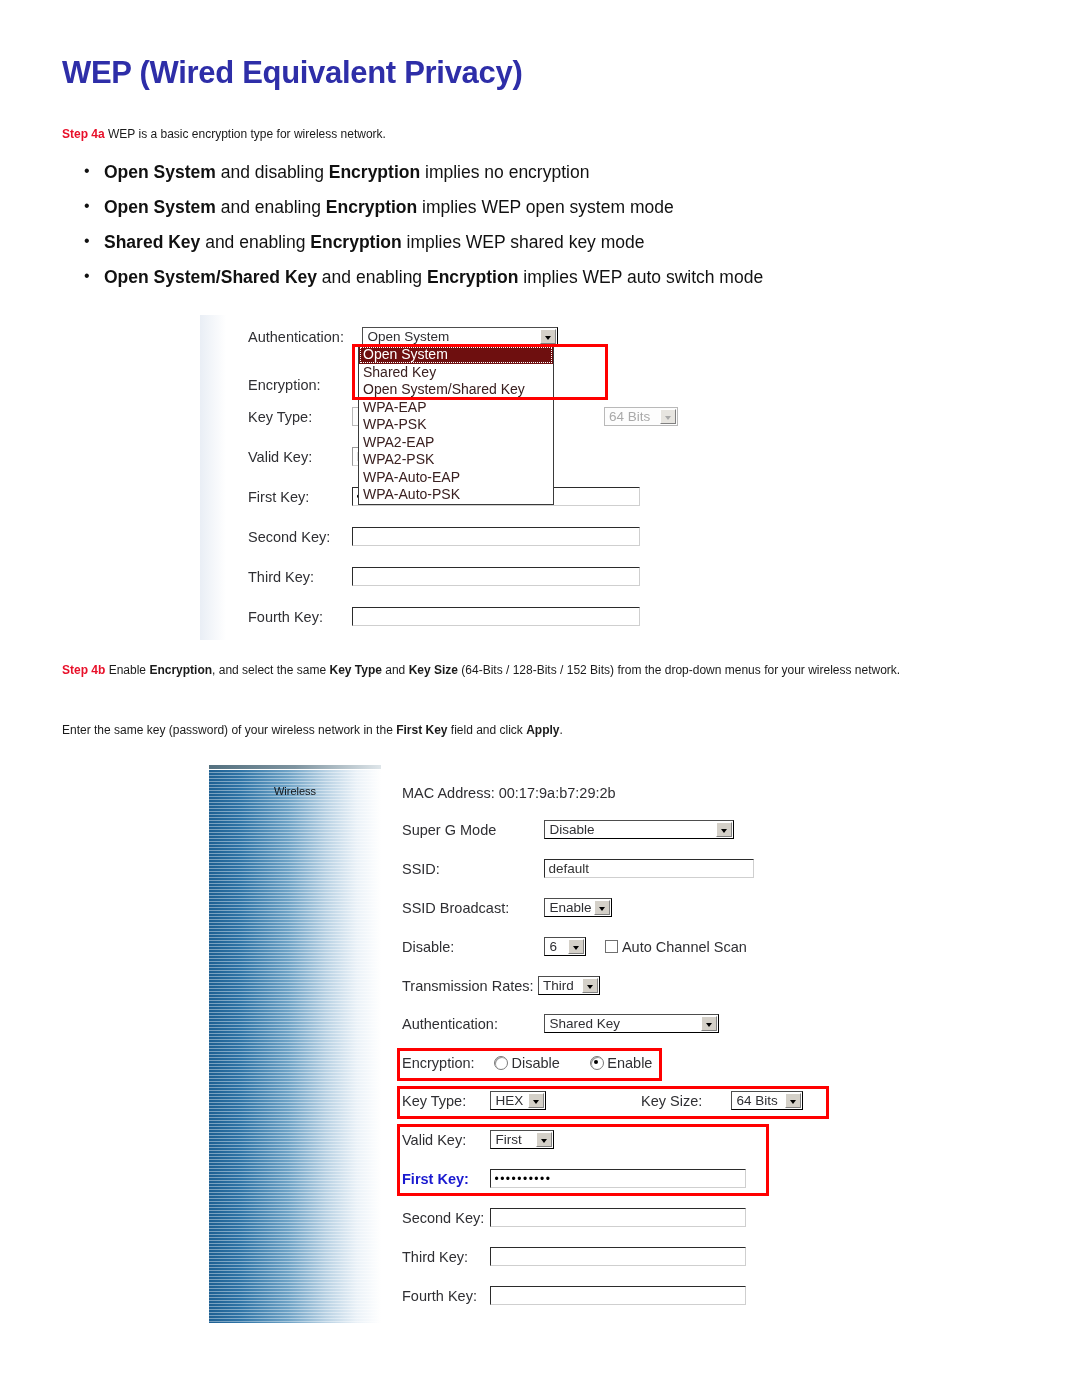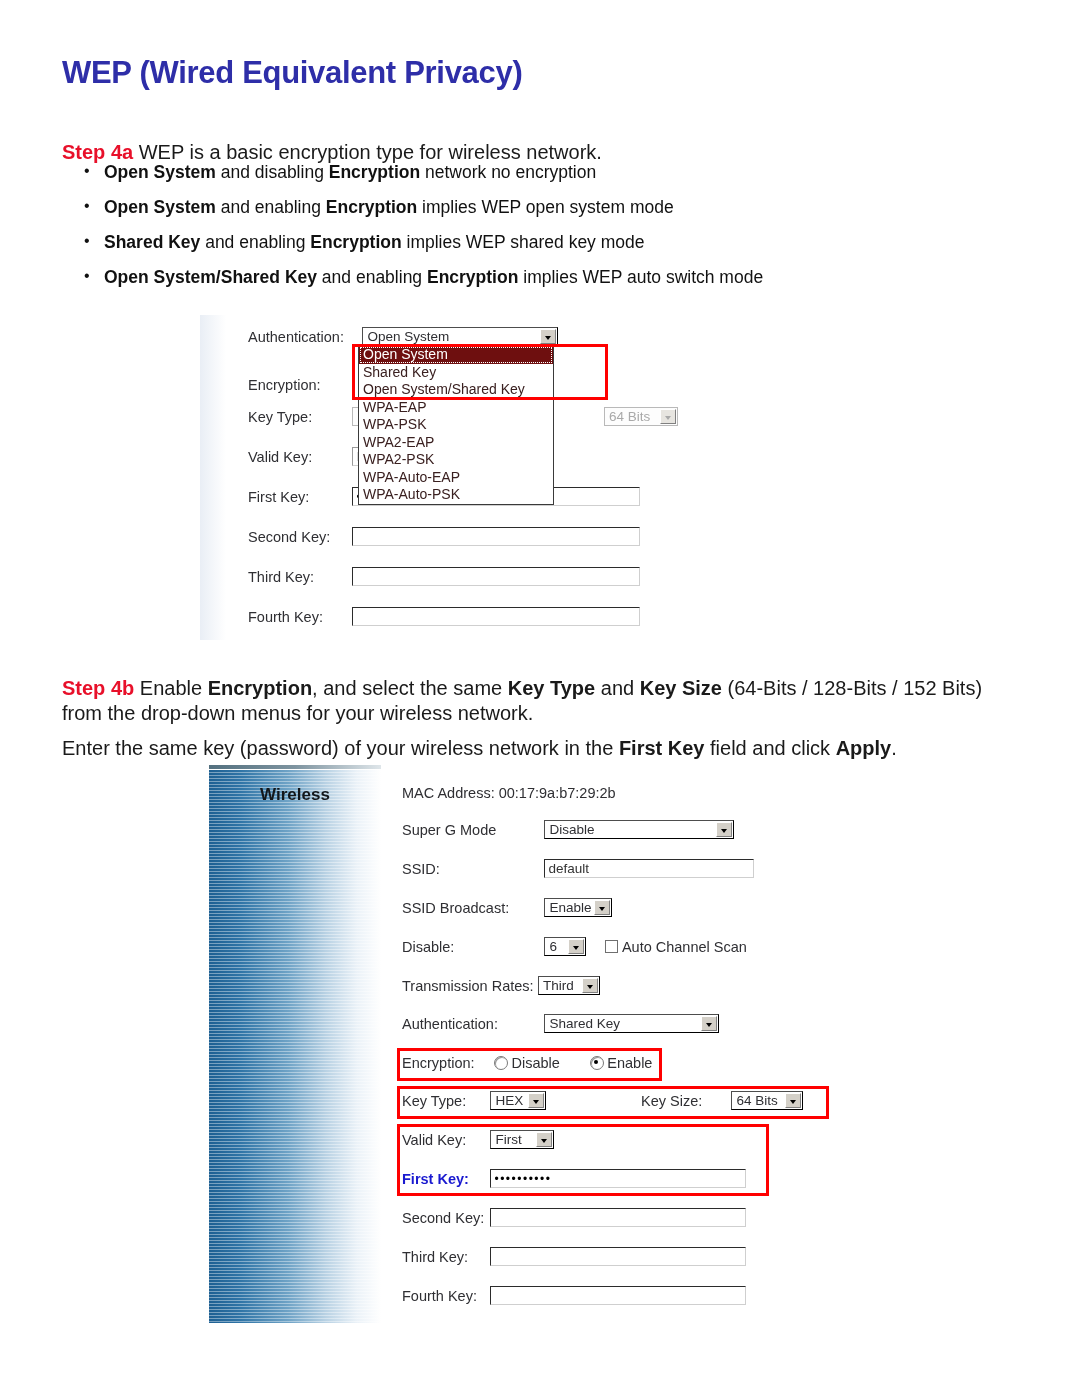--- a/index.html
+++ b/index.html
@@ -31,24 +31,23 @@
     font-size: 31px;
     font-weight: bold;
     color: #2e2ea8;
     letter-spacing: -0.3px;
     white-space: nowrap;
   }
 
   
   .para {
     position: absolute;
-    font-size: 20px;
+    font-size: 12px;
     line-height: 25px;
     color: #1a1a1a;
-    margin-top: 18px;
   }
   .step-tag {
     color: #e8102a;
     font-weight: bold;
   }
   .b { font-weight: bold; }
 
   .step4a { left: 62px; top: 122px; width: 900px; }
 
   .bullets {
@@ -263,22 +262,22 @@
         rgba(255,255,255,0.40) 2px,
         rgba(255,255,255,0.40) 3px),
       linear-gradient(to right, #1d5f92 0%, #2f74a6 18%, #6fa3c6 46%, #b9d2e4 68%, #ebf2f8 86%, #ffffff 100%);
   }
   #shot-b .sidebar-title {
     position: absolute;
     left: 0;
     top: 20px;
     width: 172px;
     text-align: center;
-    font-size: 17px;
-    font-weight: bold;
+    font-size: 11px;
+    font-weight: normal;
     color: #14171a;
   }
   #shot-b .topline {
     position: absolute;
     left: 0; top: 0;
     width: 172px; height: 4px;
     background: linear-gradient(to right, #53707f, #7e94a0 50%, #dfe6ea);
   }
 </style>
 </head>
@@ -287,21 +286,21 @@
 <div class="page">
 
   <div class="doc-title">WEP (Wired Equivalent Privacy)</div>
 
   <div class="para step4a">
     <span class="step-tag">Step 4a</span><span> WEP is a basic encryption type for wireless network.</span>
   </div>
 
   <ul class="bullets">
     <li>
-      <span class="dot">•</span><span class="b">Open System</span><span> and disabling </span><span class="b">Encryption</span><span> network no encryption</span>
+      <span class="dot">•</span><span class="b">Open System</span><span> and disabling </span><span class="b">Encryption</span><span> implies no encryption</span>
     </li>
     <li>
       <span class="dot">•</span><span class="b">Open System</span><span> and enabling </span><span class="b">Encryption</span><span> implies WEP open system mode</span>
     </li>
     <li>
       <span class="dot">•</span><span class="b">Shared Key</span><span> and enabling </span><span class="b">Encryption</span><span> implies WEP shared key mode</span>
     </li>
     <li>
       <span class="dot">•</span><span class="b">Open System/Shared Key</span><span> and enabling </span><span class="b">Encryption</span><span> implies WEP auto switch mode</span>
     </li>

